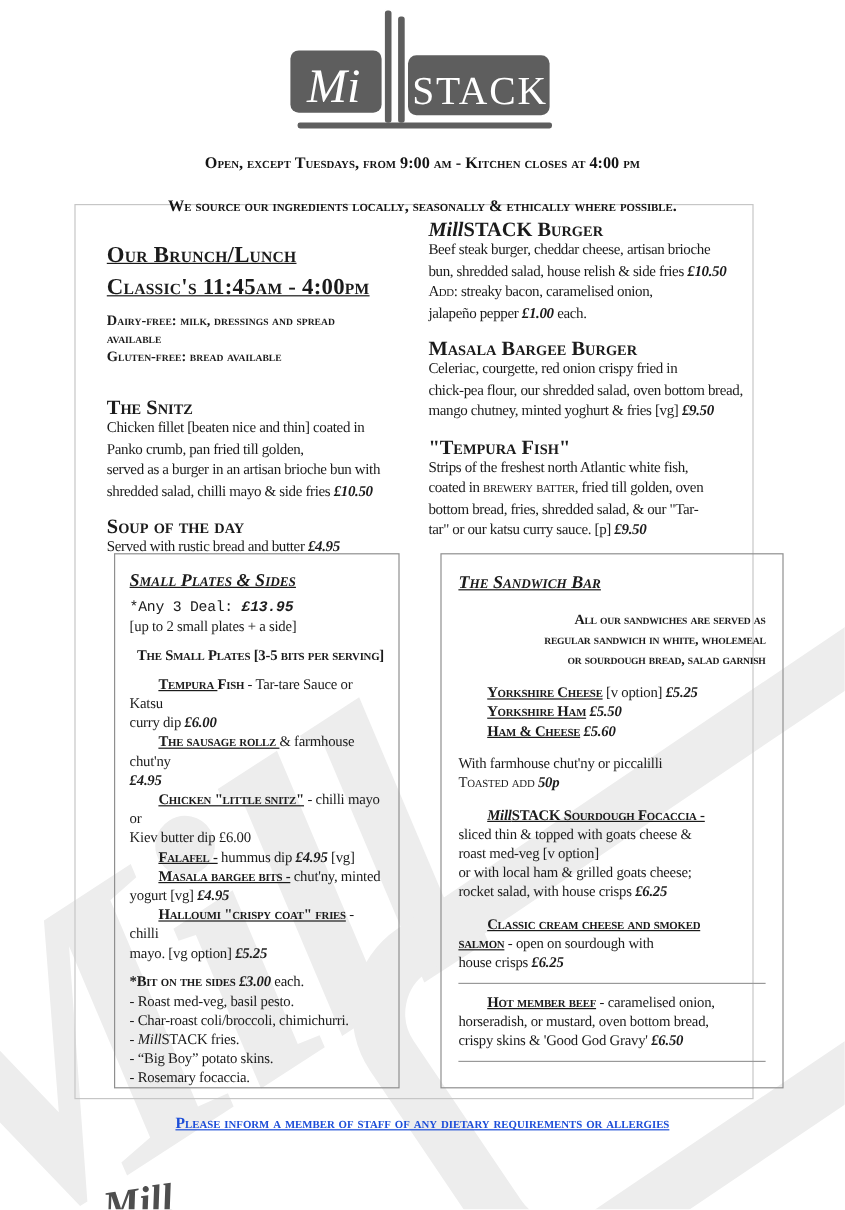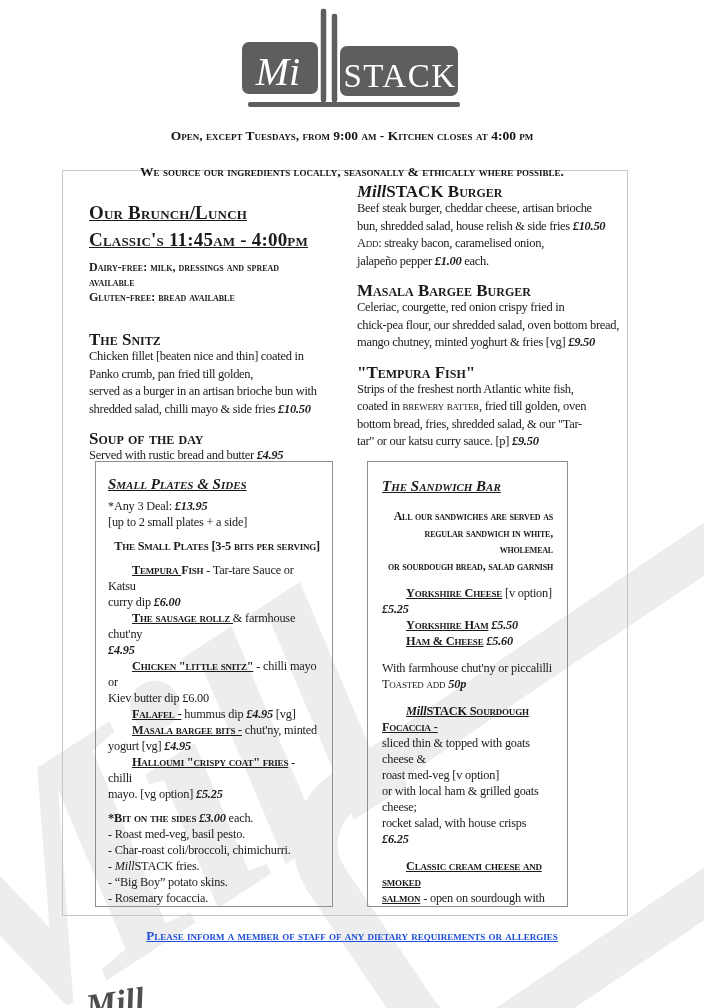--- a/index.html
+++ b/index.html
@@ -31,26 +31,26 @@
   .notes { margin-top:7px; font-size:12px; font-weight:bold; font-variant:small-caps;
            line-height:15px; }
   .note { margin:0; }
   .menu-h { font-size:17px; font-weight:bold; font-variant:small-caps;
             line-height:17px; }
   .menu-b { font-size:12.5px; line-height:17.5px; letter-spacing:-0.3px; }
   .item-gap1 { margin-top:26px; } .item-gap { margin-top:12px; }
   
   .boxL { position:absolute; left:32px; top:290px; width:238px; height:446px;
           border:1px solid #8f8f8f; padding:12px 12px 0 12px; overflow:hidden; }
-  .boxR { position:absolute; left:304px; top:290px; width:201px; height:446px;
+  .boxR { position:absolute; left:304px; top:290px; width:286px; height:446px;
           border:1px solid #8f8f8f; padding:14px 14px 0 14px; overflow:hidden; }
   .box-title { font-size:15px; font-weight:bold; font-style:italic;
                font-variant:small-caps; text-decoration:underline; line-height:20px; }
   .box-b { font-size:12.3px; line-height:16px; letter-spacing:-0.2px; }
-  .m4 { margin-top:4px; } .m8 { margin-top:8px; } .m11 { margin-top:11px; } .m12 { margin-top:12px; }
+  .m4 { margin-top:4px;font-family:Liberation Mono, monospace; } .m8 { margin-top:8px; } .m11 { margin-top:11px; } .m12 { margin-top:12px; }
   .sc-b-block { font-variant:small-caps; font-weight:bold;text-align:right; }
   .intro { font-size:11.8px; line-height:16.5px; }
   .rule { border:none; border-top:1px solid #999; margin:9px 0 7px 0; }
   
   .scbu { font-variant:small-caps; font-weight:bold; text-decoration:underline;margin-left:24px; }
   .scb  { font-variant:small-caps; font-weight:bold;margin-top:24px; }
   .sc   { font-variant:small-caps; }
   .it   { font-style:italic; font-variant:normal; }
   .pr   { font-weight:bold; font-style:italic; }
   

